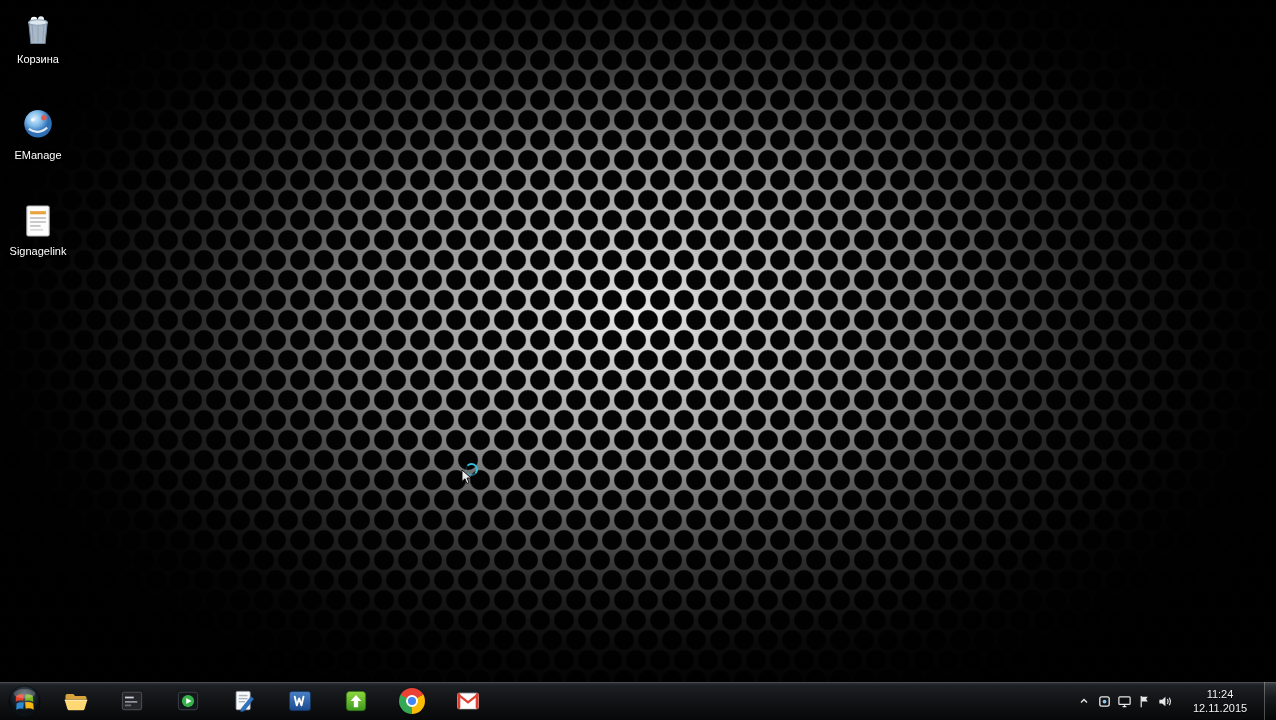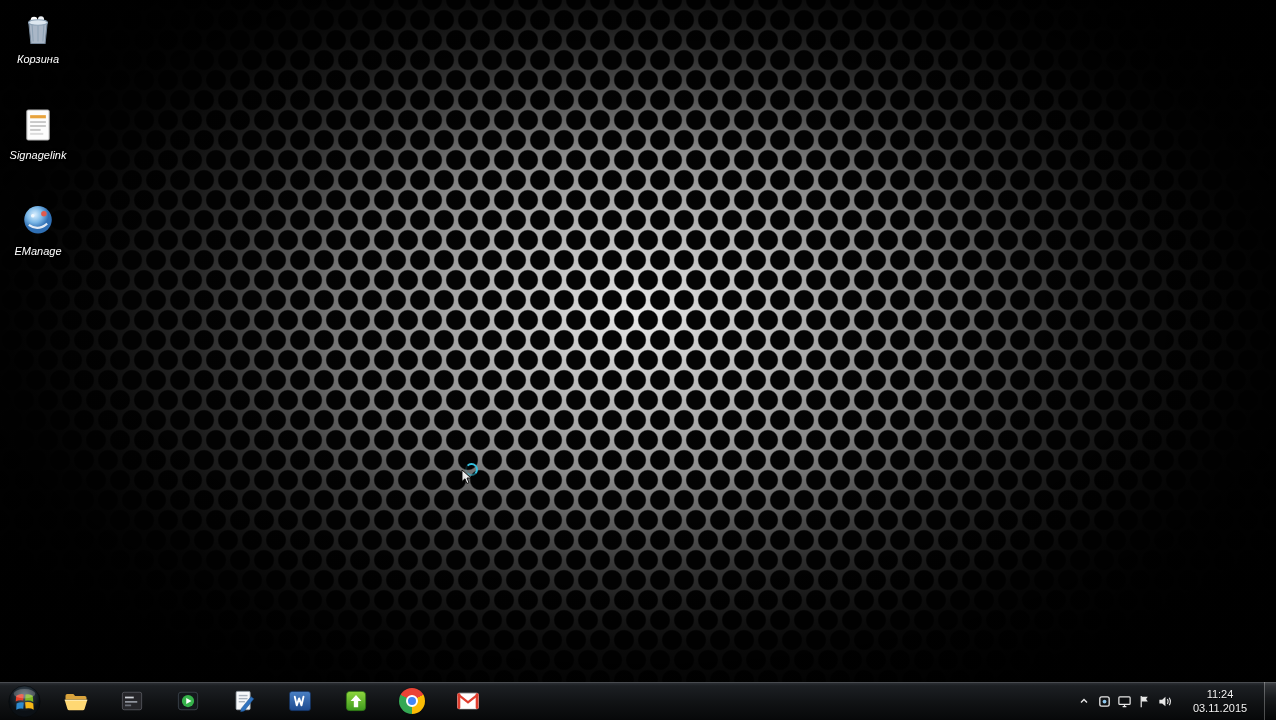--- a/index.html
+++ b/index.html
@@ -6,21 +6,20 @@
   html,body { width:1276px; height:720px; overflow:hidden; background:#000;
     font-family:"Liberation Sans", sans-serif; }
 
   
   .desktop {
     position:absolute; left:0; top:0; width:1276px; height:682px;
     background:
       radial-gradient(ellipse 640px 460px at 50% 46%,
         #e9e9e9 0%, #c2c2c2 25%, #8d8d8d 48%, #4f4f4f 68%, #222 86%, #0a0a0a 100%);
     overflow:hidden;
-    font-style:italic;
   }
   
   .desktop::before {
     content:""; position:absolute; inset:0;
     background-image:
       radial-gradient(circle, #040404 9.2px, rgba(4,4,4,0) 10.6px),
       radial-gradient(circle, #040404 9.2px, rgba(4,4,4,0) 10.6px);
     background-size:24px 40px, 24px 40px;
     background-position:0 0, 12px 20px;
   }
@@ -94,37 +93,20 @@
           <circle cx="18.3" cy="8.6" r="2.3" fill="#eef2f6"></circle>
           <ellipse cx="16" cy="11" rx="7.2" ry="2.1" fill="#dde7f0" stroke="#8fa3b6" stroke-width="0.8"></ellipse>
         </svg>
       </div>
       <div class="lbl">
         <span class="lbl-line">Корзина</span>
         <span class="lbl-line"></span>
       </div>
     </div>
 
-
-    <div class="dicon">
-      <div class="ico">
-        <svg viewBox="0 0 32 32">
-          <rect x="7.5" y="4.5" width="17" height="23" rx="1.2" fill="#fdfdfd" stroke="#b5b5b5" stroke-width="0.8"></rect>
-          <rect x="10" y="8.5" width="12" height="2.4" fill="#e8a33d"></rect>
-          <rect x="10" y="13" width="12" height="1.5" fill="#c9c9c9"></rect>
-          <rect x="10" y="16" width="12" height="1.5" fill="#c9c9c9"></rect>
-          <rect x="10" y="19" width="8" height="1.5" fill="#c9c9c9"></rect>
-          <rect x="10" y="22" width="10" height="1.5" fill="#dcdcdc"></rect>
-        </svg>
-      </div>
-      <div class="lbl">
-        <span class="lbl-line">Signagelink</span>
-        <span class="lbl-line"></span>
-      </div>
-    </div>
 
     <div class="dicon">
       <div class="ico">
         <svg viewBox="0 0 32 32">
           <defs>
             <radialGradient id="emg" cx="38%" cy="32%">
               <stop offset="0" stop-color="#d9efff"></stop>
               <stop offset="0.55" stop-color="#7db9e8"></stop>
               <stop offset="1" stop-color="#2f6fb4"></stop>
             </radialGradient>
@@ -134,20 +116,37 @@
           <circle cx="20.5" cy="10.5" r="2.1" fill="#e05a4e"></circle>
           <circle cx="12" cy="12" r="1.4" fill="#ffffff" opacity="0.8"></circle>
         </svg>
       </div>
       <div class="lbl">
         <span class="lbl-line">EManage</span>
         <span class="lbl-line"></span>
       </div>
     </div>
 
+    <div class="dicon">
+      <div class="ico">
+        <svg viewBox="0 0 32 32">
+          <rect x="7.5" y="4.5" width="17" height="23" rx="1.2" fill="#fdfdfd" stroke="#b5b5b5" stroke-width="0.8"></rect>
+          <rect x="10" y="8.5" width="12" height="2.4" fill="#e8a33d"></rect>
+          <rect x="10" y="13" width="12" height="1.5" fill="#c9c9c9"></rect>
+          <rect x="10" y="16" width="12" height="1.5" fill="#c9c9c9"></rect>
+          <rect x="10" y="19" width="8" height="1.5" fill="#c9c9c9"></rect>
+          <rect x="10" y="22" width="10" height="1.5" fill="#dcdcdc"></rect>
+        </svg>
+      </div>
+      <div class="lbl">
+        <span class="lbl-line">Signagelink</span>
+        <span class="lbl-line"></span>
+      </div>
+    </div>
+
   </div>
 
   <div class="cursor">
     <span class="ring"></span>
     <svg viewBox="0 0 11 15">
       <path d="M1 0 L1 11.5 L4 8.8 L5.9 13.5 L7.9 12.6 L6 8 L10 8 Z" fill="#ffffff" stroke="#000" stroke-width="0.9" opacity="0.9"></path>
     </svg>
   </div>
 
 </div>
@@ -277,19 +276,19 @@
 
     <button class="tray-btn">
       <svg viewBox="0 0 16 16">
         <path d="M2.5 6 h3 l3.5-3 v10 l-3.5-3 h-3 Z" fill="#e7e7e7"></path>
         <path d="M11 5.5 q1.6 2.5 0 5 M13 4 q2.6 4 0 8" stroke="#e7e7e7" stroke-width="1.2" fill="none"></path>
       </svg>
     </button>
 
     <div class="clock">
       <div>11:24</div>
-      <div>03.11.2015</div>
+      <div>12.11.2015</div>
     </div>
 
     <button class="show-desktop"></button>
   </div>
 
 </div>
 
 </body></html>

